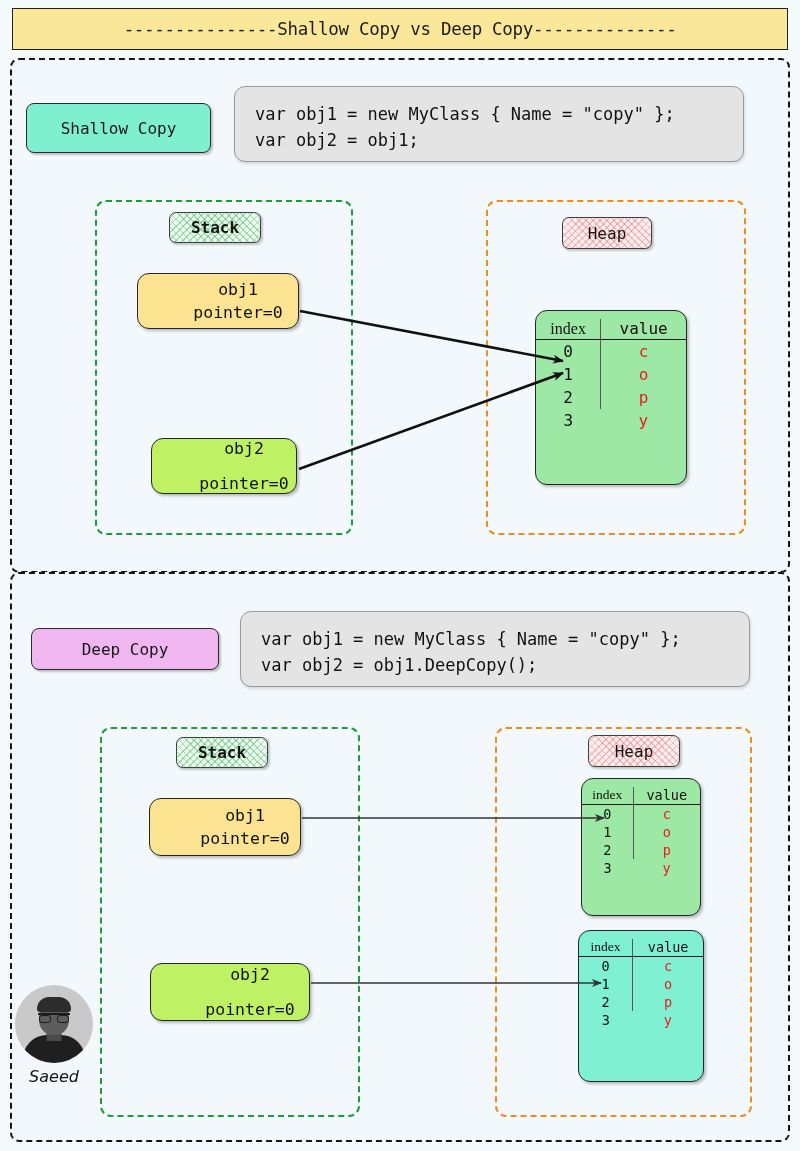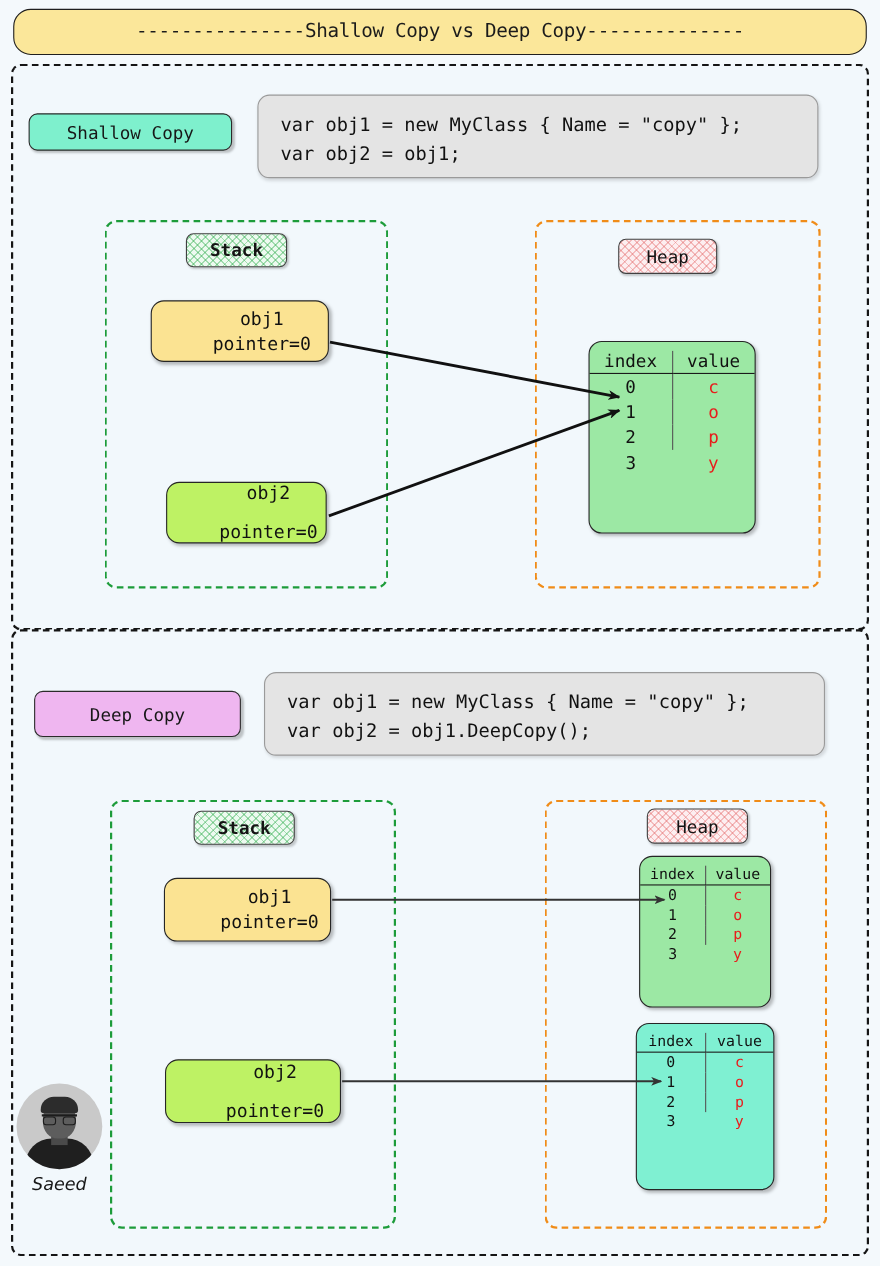--- a/index.html
+++ b/index.html
@@ -25,21 +25,21 @@
   
   .title-banner {
     position: absolute;
     left: 12px;
     top: 8px;
     width: 776px;
     height: 42px;
     box-sizing: border-box;
     background: #fbe79a;
     border: 1.6px solid #1f1f1f;
-    border-radius: 16px;
+    border-radius: 0;
     display: flex;
     align-items: center;
     justify-content: center;
     font-size: 17.5px;
     color: #1b1b1b;
     letter-spacing: -0.3px;
     white-space: pre;
   }
 
   
@@ -61,21 +61,21 @@
     border-radius: 8px;
     display: flex;
     align-items: center;
     justify-content: center;
     font-size: 16px;
     color: #171717;
     box-shadow: 2px 2px 2px rgba(0,0,0,0.22);
     white-space: pre;
   }
   #badge-shallow {
-    left: 26px; top: 103px; width: 185px; height: 34px;
+    left: 26px; top: 103px; width: 185px; height: 50px;
     background: #7ef0cd;
   }
   #badge-deep {
     left: 31px; top: 628px; width: 188px; height: 42px;
     background: #efb6f0;
   }
 
   
   .code-box {
     position: absolute;
@@ -187,21 +187,21 @@
     color: #111;
   }
   .heap-block.small .heap-table { font-size: 13.5px; }
 
   .heap-table th {
     font-weight: normal;
     padding: 0 2px 1px 2px;
     text-align: center;
     border-bottom: 1.3px solid #1a1a1a;
   }
-  .heap-table th.col-index { border-right: 1.3px solid #555; }
+  .heap-table th.col-index { border-right: 1.3px solid #555; font-family: Liberation Serif, serif; }
   .heap-table td {
     padding: 0 2px;
     text-align: center;
     line-height: 23px;
   }
   .heap-block.small .heap-table td { line-height: 18px; }
   .heap-table td.col-index { border-right: 1.3px solid #555; color: #111; }
   .heap-table tr:last-child td.col-index { border-right: none; }
   .heap-table td.col-value { color: #e81c1c; }
 

